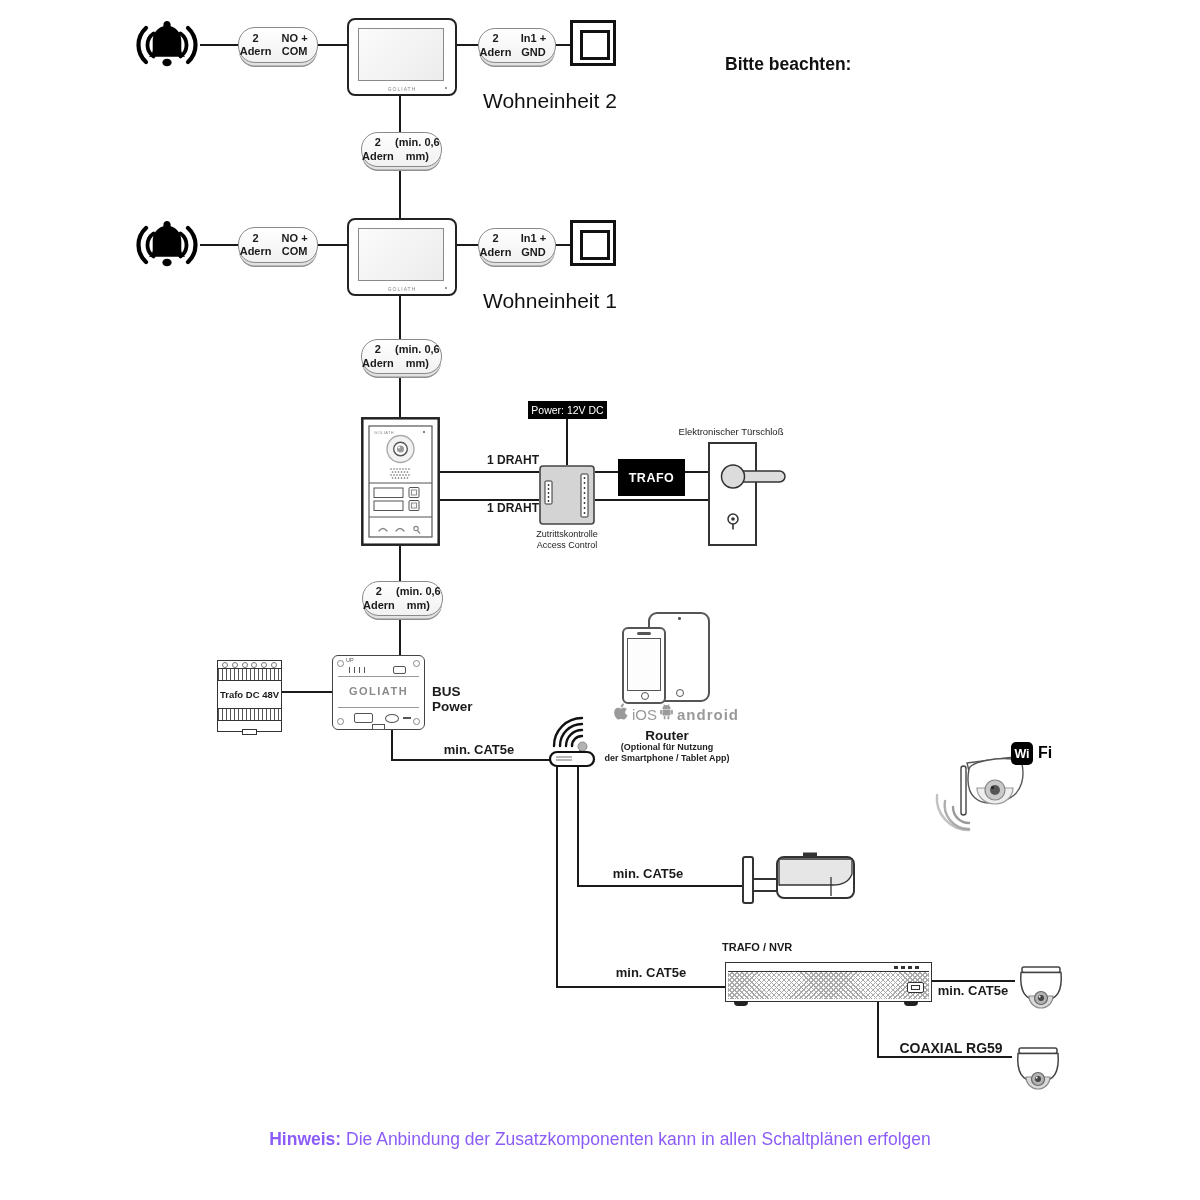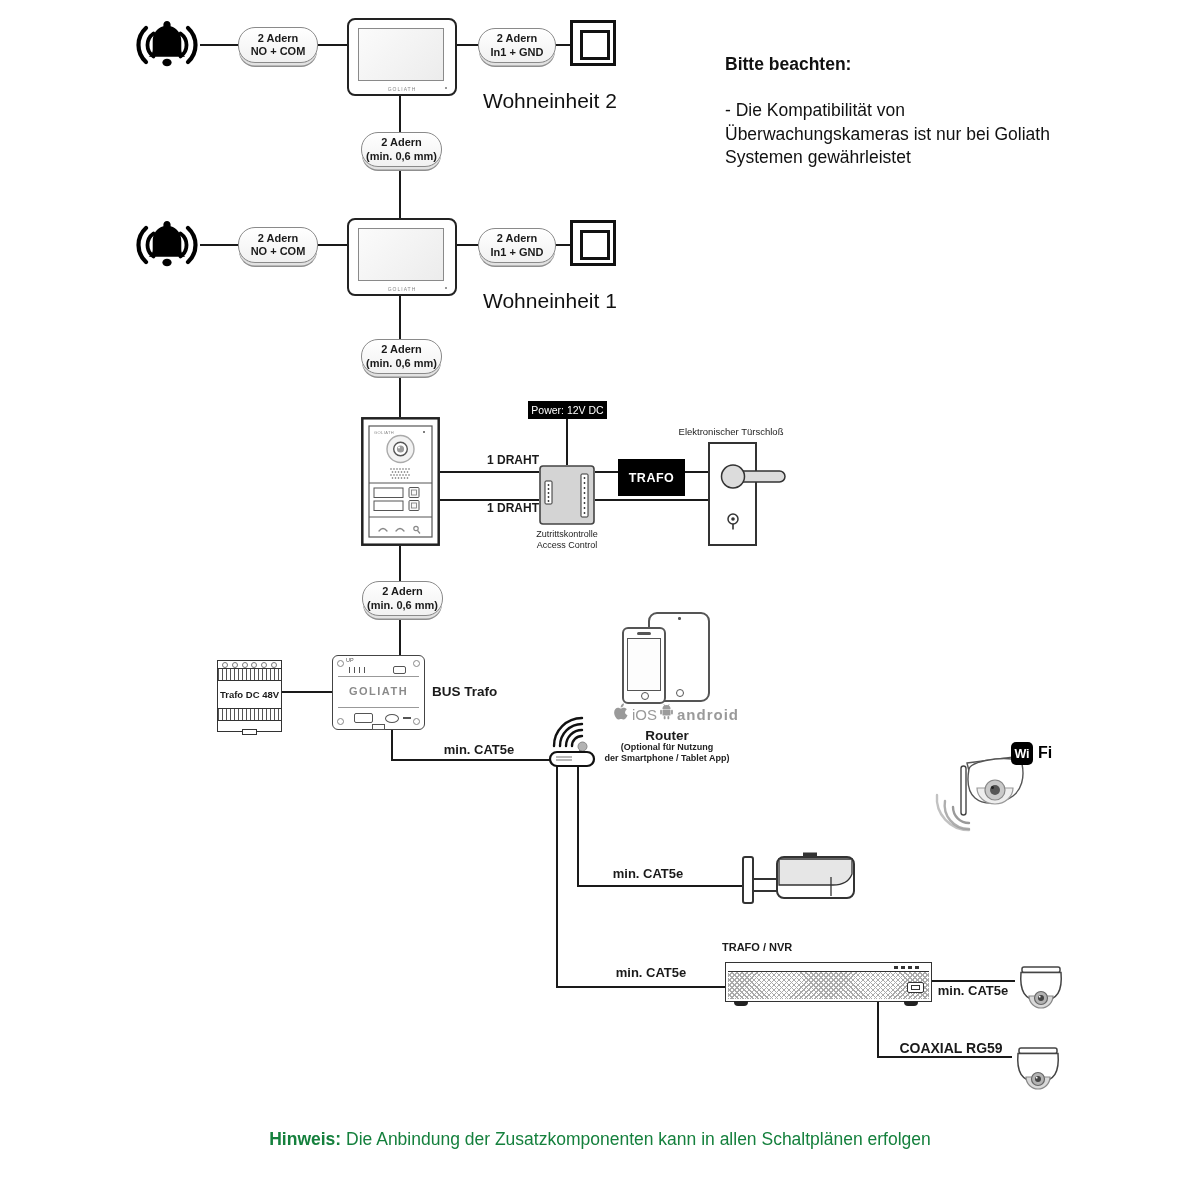--- a/index.html
+++ b/index.html
@@ -2,39 +2,39 @@
 <html><head>
 <meta charset="utf-8">
 <style>
   html,body{margin:0;padding:0;background:#fff;}
   .canvas{position:relative;width:1200px;height:1200px;background:#fff;overflow:hidden;
           font-family:"Liberation Sans",sans-serif;color:#1a1a1a;}
   .abs{position:absolute;}
   i.wh{position:absolute;height:2px;background:#1a1a1a;display:block;}
   i.wv{position:absolute;width:2px;background:#1a1a1a;display:block;}
   .pill{position:absolute;border:1.5px solid #8a8a8a;border-radius:17px;background:linear-gradient(#ffffff,#f1f1f1);
-        display:flex;flex-direction:column;align-items:center;justify-content:center;
+        display:flex;flex-direction:row;align-items:center;justify-content:center;
         font-size:11px;font-weight:bold;line-height:1.2;text-align:center;z-index:3;
         box-shadow:0 3.5px 0 -1px #e2e2e2,0 5px 0 -1px #8f8f8f;}
   .blackbox{position:absolute;background:#000;color:#fff;display:flex;align-items:center;justify-content:center;z-index:3;}
   .monitor{position:absolute;width:106px;height:74px;border:2.5px solid #222;border-radius:8px;background:#fff;z-index:3;}
   .monitor .screen{position:absolute;left:9px;top:8px;width:84px;height:51px;border:1px solid #8a8a8a;
                    background:linear-gradient(135deg,#fbfbfb 0%,#ececec 100%);}
   .monitor .brand{position:absolute;left:0;right:0;bottom:2px;text-align:center;font-size:5px;letter-spacing:1px;color:#888;}
   .monitor .dot{position:absolute;right:8px;bottom:5px;width:2px;height:2px;background:#777;border-radius:50%;}
   .sqbtn{position:absolute;width:40px;height:40px;border:3.5px solid #111;background:#fff;z-index:3;}
   .sqbtn .inner{position:absolute;left:7px;top:7px;width:24px;height:24px;border:3px solid #111;}
   .unit-label{position:absolute;font-size:21px;color:#111;}
   .wirelabel{position:absolute;font-weight:bold;font-size:13px;text-align:center;z-index:3;}
   .notes{position:absolute;left:725px;top:53px;width:352px;font-size:17.5px;line-height:1.33;color:#111;}
   .notes .h{font-weight:bold;}
   .notes p{margin:0 0 13px 0;}
   .notes .h2{margin-bottom:0;}
   .smallcap{position:absolute;font-size:9px;line-height:1.25;text-align:center;color:#222;z-index:3;}
-  .hinweis{position:absolute;left:0;top:1129px;width:1200px;text-align:center;font-size:17.5px;color:#15803d;}
+  .hinweis{position:absolute;left:0;top:1129px;width:1200px;text-align:center;font-size:17.5px;color:#8b5cf6;}
   .trafo-din{position:absolute;left:217px;top:660px;width:63px;height:70px;border:1.6px solid #333;background:#fff;z-index:3;}
   .trafo-din .ribs{position:absolute;left:0;right:0;height:11px;border-top:1px solid #333;border-bottom:1px solid #333;
         background:repeating-linear-gradient(90deg,#555 0 1px,transparent 1px 4px);}
   .trafo-din .lbl{position:absolute;left:0;right:0;top:28px;text-align:center;font-size:9.5px;font-weight:bold;}
   .trafo-din .pins{position:absolute;top:1px;left:4px;right:4px;height:5px;display:flex;justify-content:space-between;}
   .trafo-din .pins b{width:4px;height:4px;border:1px solid #777;border-radius:50%;}
   .busmod{position:absolute;left:332px;top:655px;width:91px;height:73px;border:1.6px solid #444;border-radius:6px;background:#fff;z-index:3;}
   .busmod .corner{position:absolute;width:5px;height:5px;border:1px solid #888;border-radius:50%;}
   .busmod .up{position:absolute;left:13px;top:1px;font-size:5.5px;color:#555;}
   .busmod .div1{position:absolute;left:5px;right:5px;top:20px;height:1px;background:#999;}
@@ -173,21 +173,20 @@
 
   <div class="unit-label" style="left:483px;top:289px">Wohneinheit 1</div>
 
   <div class="pill" style="left:361px;top:339px;width:79px;height:33px">
     <span>2 Adern</span>
     <span>(min. 0,6 mm)</span>
   </div>
 
   <div class="notes">
     <p class="h h2">Bitte beachten:</p>
-    <p style="margin-top:23px">- Die Kompatibilität von Überwachungskameras ist nur bei Goliath Systemen gewährleistet</p>
   </div>
 
   <svg class="abs" style="left:361px;top:417px;z-index:3" width="79" height="129" viewBox="0 0 79 129">
     <rect x="1.3" y="1.3" width="76.4" height="126.4" fill="#fff" stroke="#222" stroke-width="2.5"></rect>
     <rect x="8" y="9" width="63" height="111" fill="#fff" stroke="#555" stroke-width="1.2"></rect>
     <text x="13" y="17" font-size="4" fill="#888" letter-spacing="0.4">GOLIATH</text>
     <circle cx="63" cy="15" r="1" fill="#555"></circle>
     <circle cx="39.5" cy="32" r="13.5" fill="#f2f2f2" stroke="#aaa" stroke-width="1.4"></circle>
     <circle cx="39.5" cy="32" r="6.8" fill="#fff" stroke="#555" stroke-width="1.4"></circle>
     <circle cx="39.5" cy="32" r="3.6" fill="#9a9a9a"></circle>
@@ -308,21 +307,21 @@
     <div class="pins"></div>
     <div class="usb"></div>
     <div class="div1"></div>
     <div class="brand">GOLIATH</div>
     <div class="div2"></div>
     <div class="rj45"></div>
     <div class="oval"></div>
     <div class="dash"></div>
     <div class="foot"></div>
   </div>
-  <div class="wirelabel" style="left:432px;top:684px;width:70px;font-size:13.5px;text-align:left">BUS Trafo</div>
+  <div class="wirelabel" style="left:432px;top:684px;width:70px;font-size:13.5px;text-align:left">BUS Power</div>
 
   <div class="wirelabel" style="left:429px;top:742px;width:100px">min. CAT5e</div>
 
   <svg class="abs" style="left:546px;top:706px;z-index:3" width="64" height="62" viewBox="0 0 64 62">
     <path d="M26 40A10 10 0 0 1 36 30" fill="none" stroke="#111" stroke-width="2.4" stroke-linecap="round"></path>
     <path d="M20 40A16 16 0 0 1 36 24" fill="none" stroke="#111" stroke-width="2.4" stroke-linecap="round"></path>
     <path d="M14 40A22 22 0 0 1 36 18" fill="none" stroke="#111" stroke-width="2.4" stroke-linecap="round"></path>
     <path d="M8 40A28 28 0 0 1 36 12" fill="none" stroke="#111" stroke-width="2.4" stroke-linecap="round"></path>
     <line x1="36" y1="42" x2="33" y2="48" stroke="#111" stroke-width="2.4"></line>
     <circle cx="36.5" cy="40.5" r="4.5" fill="#b3b3b3" stroke="#888" stroke-width="1"></circle>

